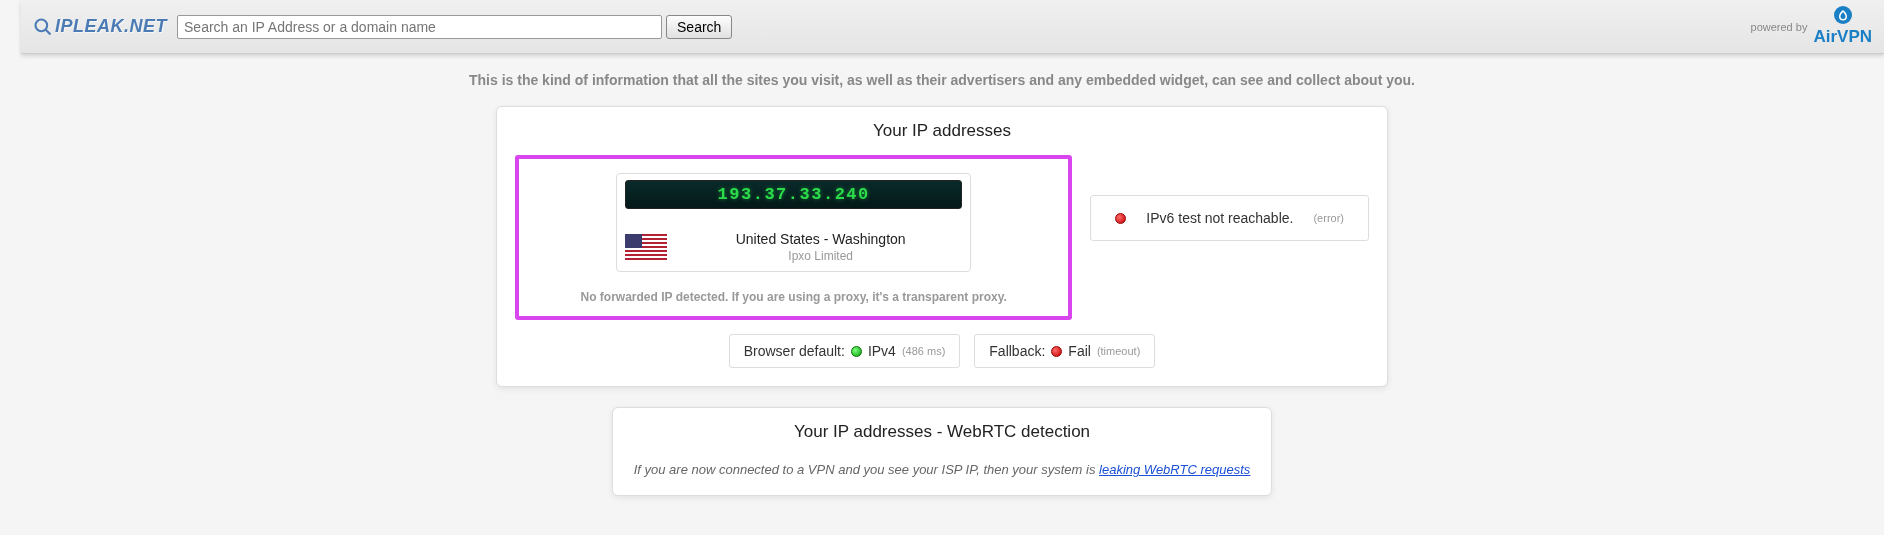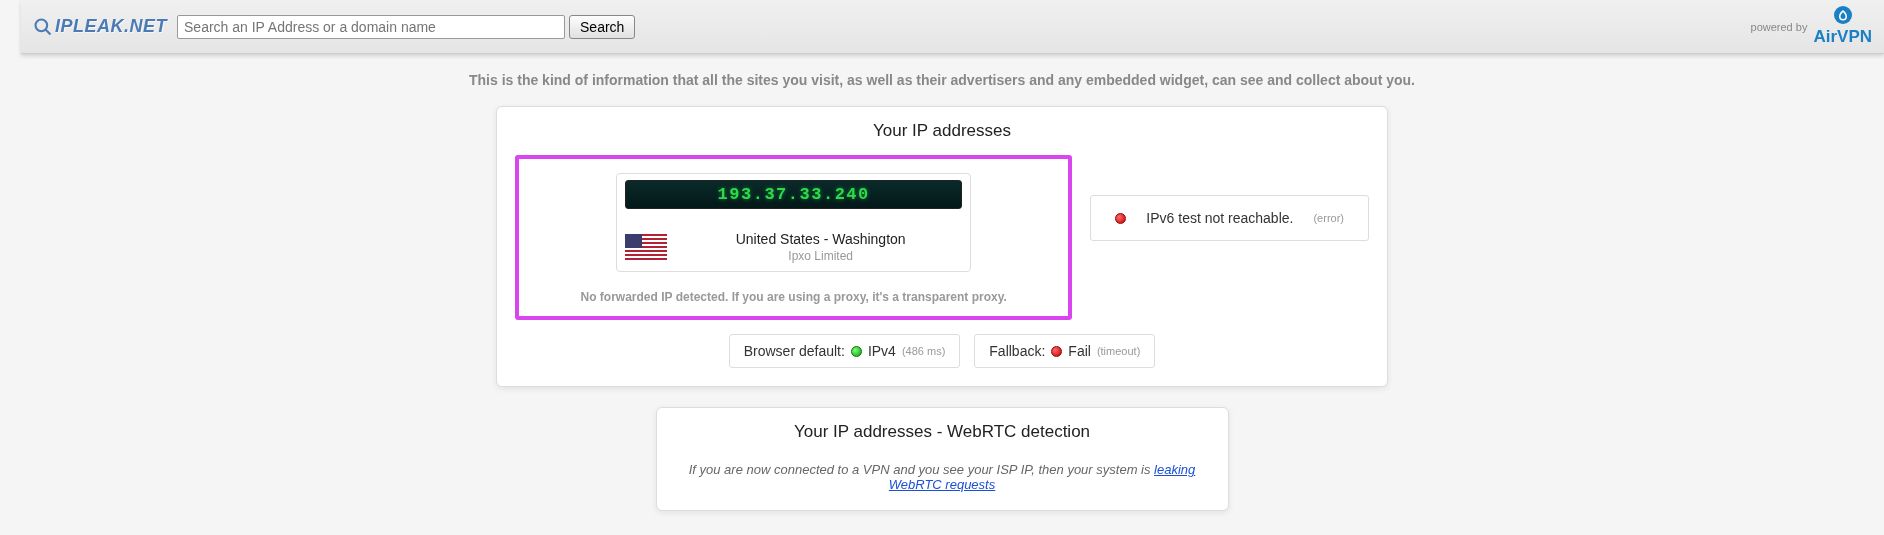--- a/index.html
+++ b/index.html
@@ -31,21 +31,21 @@
     .logo-icon {
       width: 20px;
       height: 20px;
       margin-right: 2px;
     }
     .search-form {
       display: flex;
       gap: 4px;
     }
     .search-input {
-      width: 388px;
+      width: 485px;
       padding: 3px 6px;
       font-size: 14px;
       border: 1px solid #999;
       border-radius: 2px;
       background: #fff;
     }
     .search-button {
       padding: 3px 10px;
       font-size: 14px;
       border: 1px solid #888;
@@ -271,18 +271,18 @@
     </div>
     <div class="status-box">
       <span>Fallback:</span>
       <span class="dot dot-red"></span>
       <span>Fail</span>
       <span class="small-grey">(timeout)</span>
     </div>
   </div>
 </div>
 
-<div class="panel" style="width:573px;">
+<div class="panel" style="width:660px;">
   <h2 class="panel-title">Your IP addresses - WebRTC detection</h2>
   <div class="webrtc-note">
     <span>If you are now connected to a VPN and you see your ISP IP, then your system is </span><a href="#">leaking WebRTC requests</a>
   </div>
 </div>
 
 </body></html>

